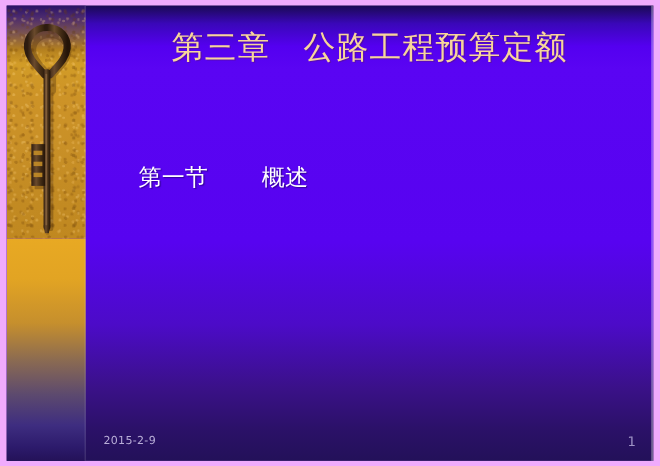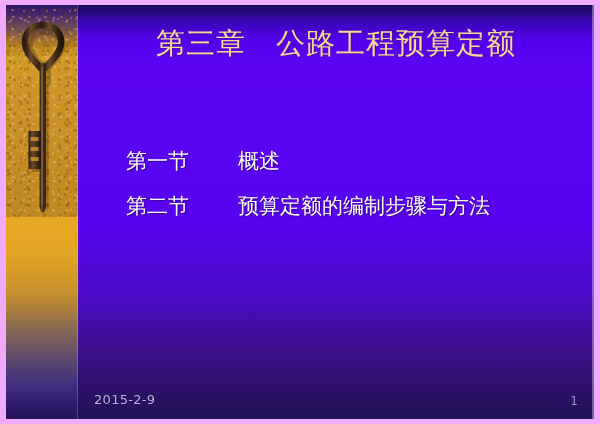--- a/index.html
+++ b/index.html
@@ -191,21 +191,21 @@
     flex: 1 1 auto;
   }
 
   
   .footer-date {
     position: absolute;
     left: 88px;
     bottom: 12px;
     color: #b9aed8;
     font-family: "DejaVu Sans", sans-serif;
-    font-size: 13px;
+    font-size: 10px;
     letter-spacing: .3px;
     margin-top: 13px;
   }
   .footer-pageno {
     position: absolute;
     right: 16px;
     bottom: 11px;
     color: #9f93c6;
     font-family: "DejaVu Sans", sans-serif;
     font-size: 12px;
@@ -262,24 +262,20 @@
       <div class="slide-title">第三章　公路工程预算定额</div>
     </div>
 
     <div class="body-block">
 
       <div class="toc-row">
         <span class="toc-label">第一节</span>
         <span class="toc-text">概述</span>
       </div>
 
-      <div class="toc-row">
-        <span class="toc-label">第二节</span>
-        <span class="toc-text">预算定额的编制步骤与方法</span>
-      </div>
 
 
       <div class="toc-row">
       </div>
 
     </div>
 
     <div class="footer-date">2015-2-9</div>
     <div class="footer-pageno">1</div>
 

